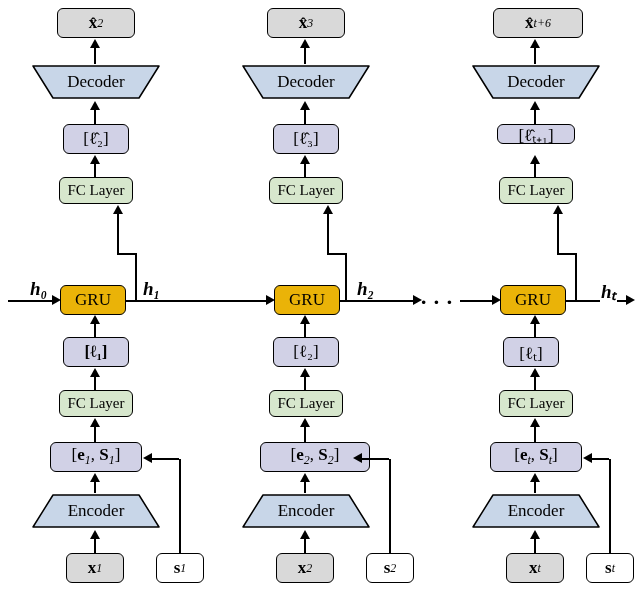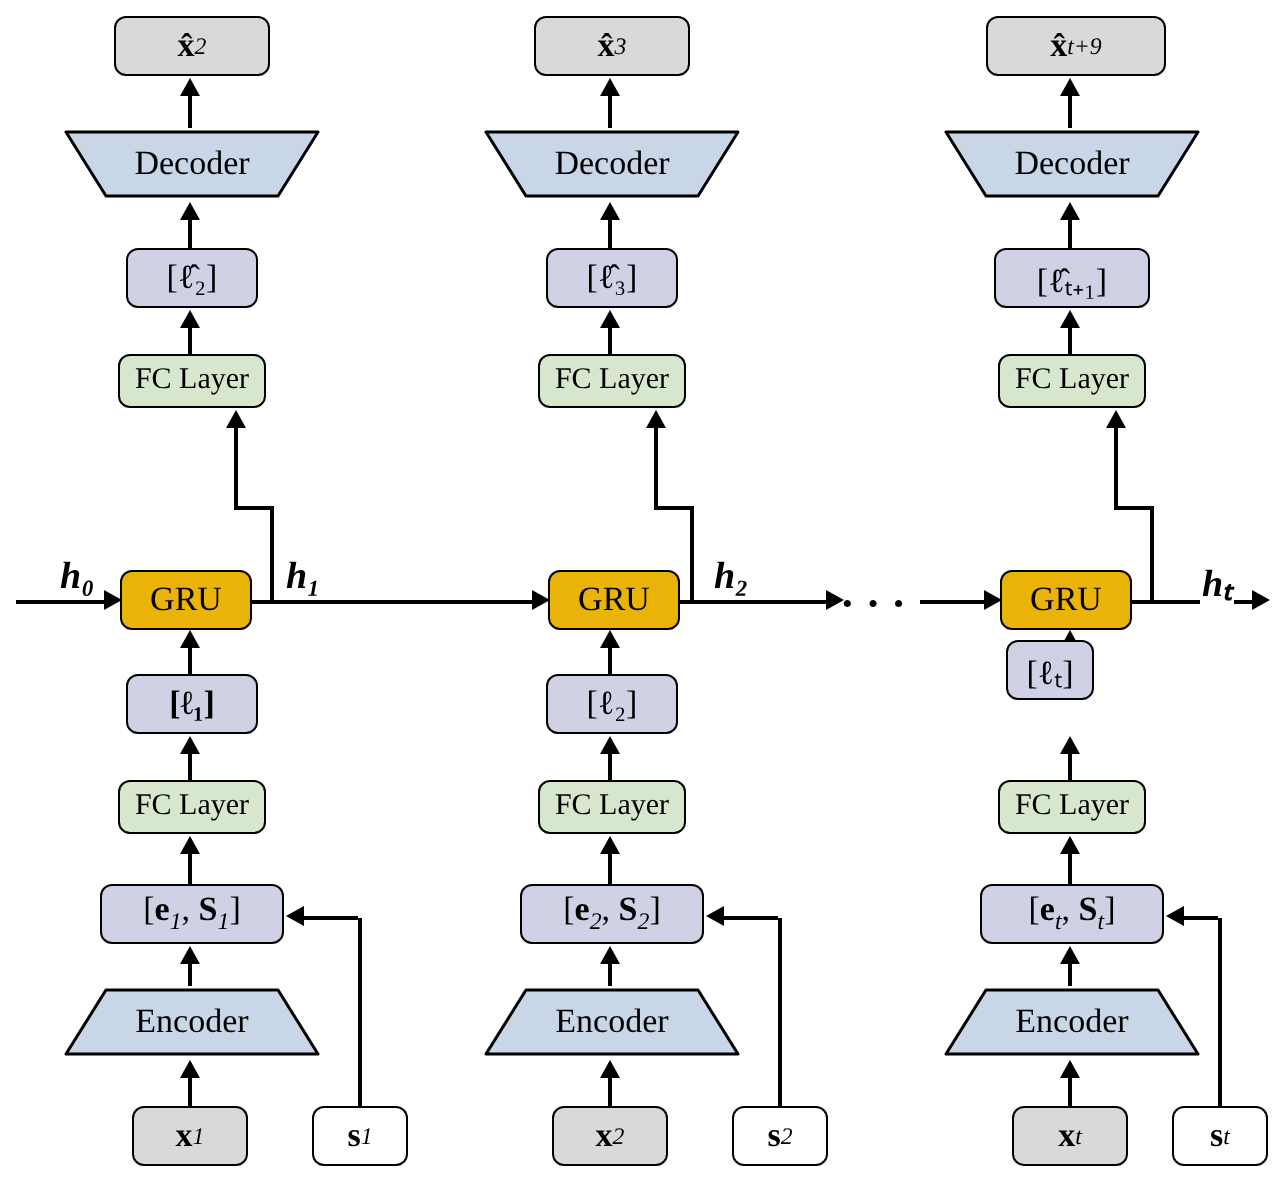--- a/index.html
+++ b/index.html
@@ -167,21 +167,21 @@
 <div class="label" style="left:356px; top:278px;"><span>h₂</span></div>
 
 <div class="arrow-line" style="left:304px; top:323px; width:1.5px; height:14px;"></div>
 <div class="arrow-head arrow-up" style="left:300px; top:315px;"></div>
 <div class="node rect purple" style="left:273px; top:337px; width:66px; height:30px;">[ℓ₂]</div>
 <div class="arrow-line" style="left:304px; top:376px; width:1.5px; height:14px;"></div>
 <div class="arrow-head arrow-up" style="left:300px; top:368px;"></div>
 <div class="node rect green" style="left:269px; top:390px; width:74px; height:27px; font-size:15px;">FC Layer</div>
 <div class="arrow-line" style="left:304px; top:426px; width:1.5px; height:16px;"></div>
 <div class="arrow-head arrow-up" style="left:300px; top:418px;"></div>
-<div class="node rect purple" style="left:260px; top:442px; width:92px; height:30px;">
+<div class="node rect purple" style="left:260px; top:442px; width:110px; height:30px;">
     <span>[<b>e</b><sub>2</sub>, <b>S</b><sub>2</sub>]</span>
   </div>
 <div class="arrow-line" style="left:304px; top:481px; width:1.5px; height:12px;"></div>
 <div class="arrow-head arrow-up" style="left:300px; top:473px;"></div>
 <svg style="position:absolute; left:241px; top:493px; width:130px; height:36px;">
   <polygon points="22,2 108,2 128,34 2,34" fill="#c8d6e8" stroke="#000" stroke-width="1.5" stroke-linejoin="round"></polygon>
   <text x="65" y="23" text-anchor="middle" font-family="Times New Roman" font-size="17">Encoder</text>
 </svg>
 <div class="arrow-line" style="left:304px; top:539px; width:1.5px; height:14px;"></div>
 <div class="arrow-head arrow-up" style="left:300px; top:530px;"></div>
@@ -196,48 +196,48 @@
 <div class="arrow-line" style="left:389px; top:459px; width:1.5px; height:94px;"></div>
 <div class="arrow-line" style="left:361px; top:458px; width:28px; height:1.5px;"></div>
 <div class="arrow-head arrow-left" style="left:353px; top:453px;"></div>
 
 <div class="dots" style="left:420px; top:289px;">· · ·</div>
 <div class="arrow-line" style="left:460px; top:300px; width:34px; height:1.5px;"></div>
 <div class="arrow-head arrow-right" style="left:492px; top:295px;"></div>
 
 <div class="node rect gray" style="left:493px; top:8px; width:90px; height:30px;">
   <b>x̂</b>
-    <sub>t+9</sub>
+    <sub>t+6</sub>
 </div>
 <div class="arrow-line" style="left:534px; top:48px; width:1.5px; height:16px;"></div>
 <div class="arrow-head arrow-up" style="left:530px; top:39px;"></div>
 <svg style="position:absolute; left:471px; top:64px; width:130px; height:36px;">
   <polygon points="2,2 128,2 108,34 22,34" fill="#c8d6e8" stroke="#000" stroke-width="1.5" stroke-linejoin="round"></polygon>
   <text x="65" y="23" text-anchor="middle" font-family="Times New Roman" font-size="17">Decoder</text>
 </svg>
 <div class="arrow-line" style="left:534px; top:110px; width:1.5px; height:14px;"></div>
 <div class="arrow-head arrow-up" style="left:530px; top:101px;"></div>
-<div class="node rect purple" style="left:497px; top:124px; width:78px; height:30px;">[ℓ̂ₜ₊₁]</div>
+<div class="node rect purple" style="left:497px; top:124px; width:78px; height:20px;">[ℓ̂ₜ₊₁]</div>
 <div class="arrow-line" style="left:534px; top:163px; width:1.5px; height:14px;"></div>
 <div class="arrow-head arrow-up" style="left:530px; top:155px;"></div>
 <div class="node rect green" style="left:499px; top:177px; width:74px; height:27px; font-size:15px;">FC Layer</div>
 <div class="arrow-line" style="left:557px; top:213px; width:1.5px; height:41px;"></div>
 <div class="arrow-line" style="left:557px; top:253px; width:18px; height:1.5px;"></div>
 <div class="arrow-line" style="left:575px; top:253px; width:1.5px; height:47px;"></div>
 <div class="arrow-head arrow-up" style="left:553px; top:205px;"></div>
 
 <div class="node rect orange" style="left:500px; top:285px; width:66px; height:30px;">GRU</div>
 
 <div class="arrow-line" style="left:566px; top:300px; width:62px; height:1.5px;"></div>
 <div class="arrow-head arrow-right" style="left:626px; top:295px;"></div>
 <div class="label" style="left:600px; top:278px;"><span>hₜ</span></div>
 
 <div class="arrow-line" style="left:534px; top:323px; width:1.5px; height:14px;"></div>
 <div class="arrow-head arrow-up" style="left:530px; top:315px;"></div>
-<div class="node rect purple" style="left:503px; top:320px; width:44px; height:30px;">[ℓₜ]</div>
+<div class="node rect purple" style="left:503px; top:337px; width:56px; height:30px;">[ℓₜ]</div>
 <div class="arrow-line" style="left:534px; top:376px; width:1.5px; height:14px;"></div>
 <div class="arrow-head arrow-up" style="left:530px; top:368px;"></div>
 <div class="node rect green" style="left:499px; top:390px; width:74px; height:27px; font-size:15px;">FC Layer</div>
 <div class="arrow-line" style="left:534px; top:426px; width:1.5px; height:16px;"></div>
 <div class="arrow-head arrow-up" style="left:530px; top:418px;"></div>
 <div class="node rect purple" style="left:490px; top:442px; width:92px; height:30px;">
     <span>[<b>e</b><sub>t</sub>, <b>S</b><sub>t</sub>]</span>
   </div>
 <div class="arrow-line" style="left:534px; top:481px; width:1.5px; height:12px;"></div>
 <div class="arrow-head arrow-up" style="left:530px; top:473px;"></div>

